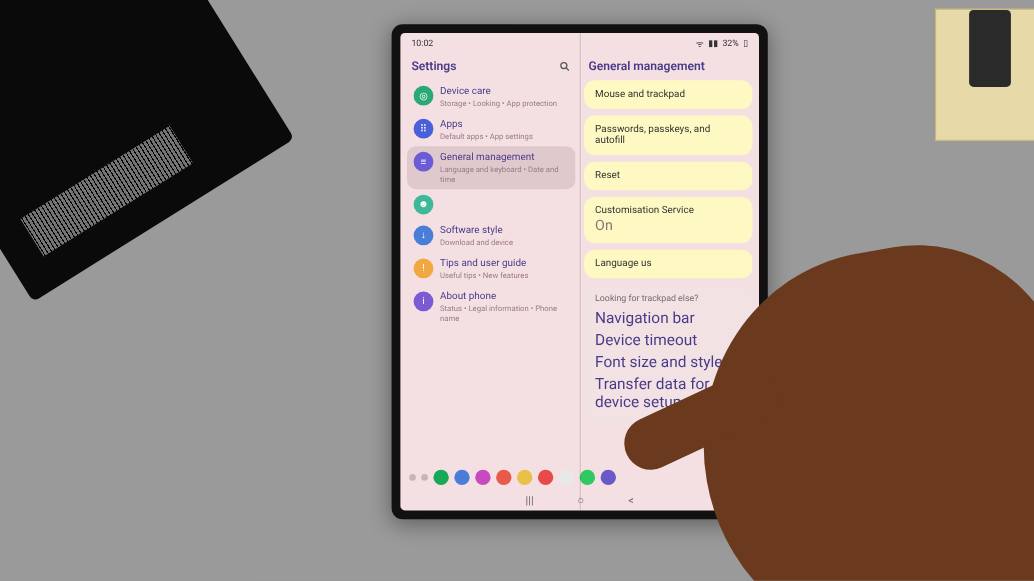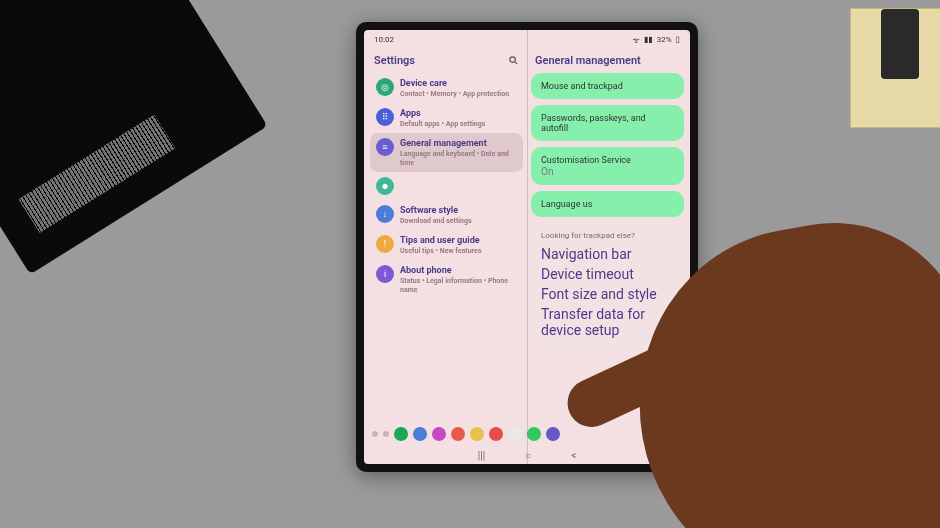--- a/index.html
+++ b/index.html
@@ -39,27 +39,27 @@
 
   .heading-row { display: flex; align-items: center; justify-content: space-between;
                  padding: 2px 4px 6px; }
   .heading { color: #4a3b8a; font-weight: 600; font-size: 11px; }
   .search-ic { width: 11px; height: 11px; }
 
   .list-item { display: flex; gap: 6px; padding: 5px 6px; border-radius: 8px; }
   .list-item.selected { background: #e0c9cd; }
   .li-icon { flex: none; width: 18px; height: 18px; border-radius: 50%;
              display: flex; align-items: center; justify-content: center; color: #fff; font-size: 9px; }
-  .li-body { flex: 1; min-width: 0; font-weight: bold; }
+  .li-body { flex: 1; min-width: 0; }
   .li-title { font-size: 9px; color: #4a3b8a; line-height: 1.2; }
   .li-sub { font-size: 7px; color: #9b7a82; line-height: 1.2; margin-top: 1px; }
 
-  .card { background: #86efac; border-radius: 10px; padding: 8px 10px; margin-bottom: 6px; }
+  .card { background: #fef9c3; border-radius: 10px; padding: 8px 10px; margin-bottom: 6px; }
   .card-title { font-size: 9px; color: #333; }
-  .card-sub { font-size: 10px; color: #8a7278; margin-top: 1px; }
+  .card-sub { font-size: 13px; color: #8a7278; margin-top: 1px; }
 
   .suggest-card { background: #f2e2e4; border-radius: 10px; padding: 8px 10px; }
   .suggest-title { font-size: 8px; color: #7a6a6e; margin-bottom: 4px; }
   .suggest-link { font-size: 14px; color: #4a3b8a; padding: 2px 0; }
 
   
   .dock { height: 24px; display: flex; align-items: center; gap: 5px; padding: 0 8px; }
   .dock-dot { width: 6px; height: 6px; border-radius: 50%; background: #c8b4b8; }
   .dock-ic { width: 14px; height: 14px; border-radius: 50%; }
   .dock-sep { flex: 1; }
@@ -109,21 +109,21 @@
           <svg class="search-ic" viewBox="0 0 24 24" fill="none" stroke="#555" stroke-width="2.5">
               <circle cx="10" cy="10" r="6"></circle>
               <line x1="15" y1="15" x2="20" y2="20"></line>
             </svg>
         </div>
 
         <div class="list-item">
           <div class="li-icon" style="background:#2aa876">◎</div>
           <div class="li-body">
             <div class="li-title">Device care</div>
-            <div class="li-sub">Contact • Memory • App protection</div>
+            <div class="li-sub">Storage • Looking • App protection</div>
           </div>
         </div>
 
         <div class="list-item">
           <div class="li-icon" style="background:#4a5fd8">⠿</div>
           <div class="li-body">
             <div class="li-title">Apps</div>
             <div class="li-sub">Default apps • App settings</div>
           </div>
         </div>
@@ -137,21 +137,21 @@
         </div>
 
         <div class="list-item">
           <div class="li-icon" style="background:#3fb89a">☻</div>
         </div>
 
         <div class="list-item">
           <div class="li-icon" style="background:#4a7dd8">↓</div>
           <div class="li-body">
             <div class="li-title">Software style</div>
-            <div class="li-sub">Download and settings</div>
+            <div class="li-sub">Download and device</div>
           </div>
         </div>
 
         <div class="list-item">
           <div class="li-icon" style="background:#f0a840">!</div>
           <div class="li-body">
             <div class="li-title">Tips and user guide</div>
             <div class="li-sub">Useful tips • New features</div>
           </div>
         </div>
@@ -168,20 +168,23 @@
       <div class="pane-right">
         <div class="heading-row">
           <div class="heading">General management</div>
         </div>
 
         <div class="card">
           <div class="card-title">Mouse and trackpad</div>
         </div>
         <div class="card">
           <div class="card-title">Passwords, passkeys, and autofill</div>
+        </div>
+        <div class="card">
+          <div class="card-title">Reset</div>
         </div>
         <div class="card">
           <div class="card-title">Customisation Service</div>
           <div class="card-sub">On</div>
         </div>
         <div class="card">
           <div class="card-title">Language us</div>
         </div>
 
         <div class="suggest-card">

